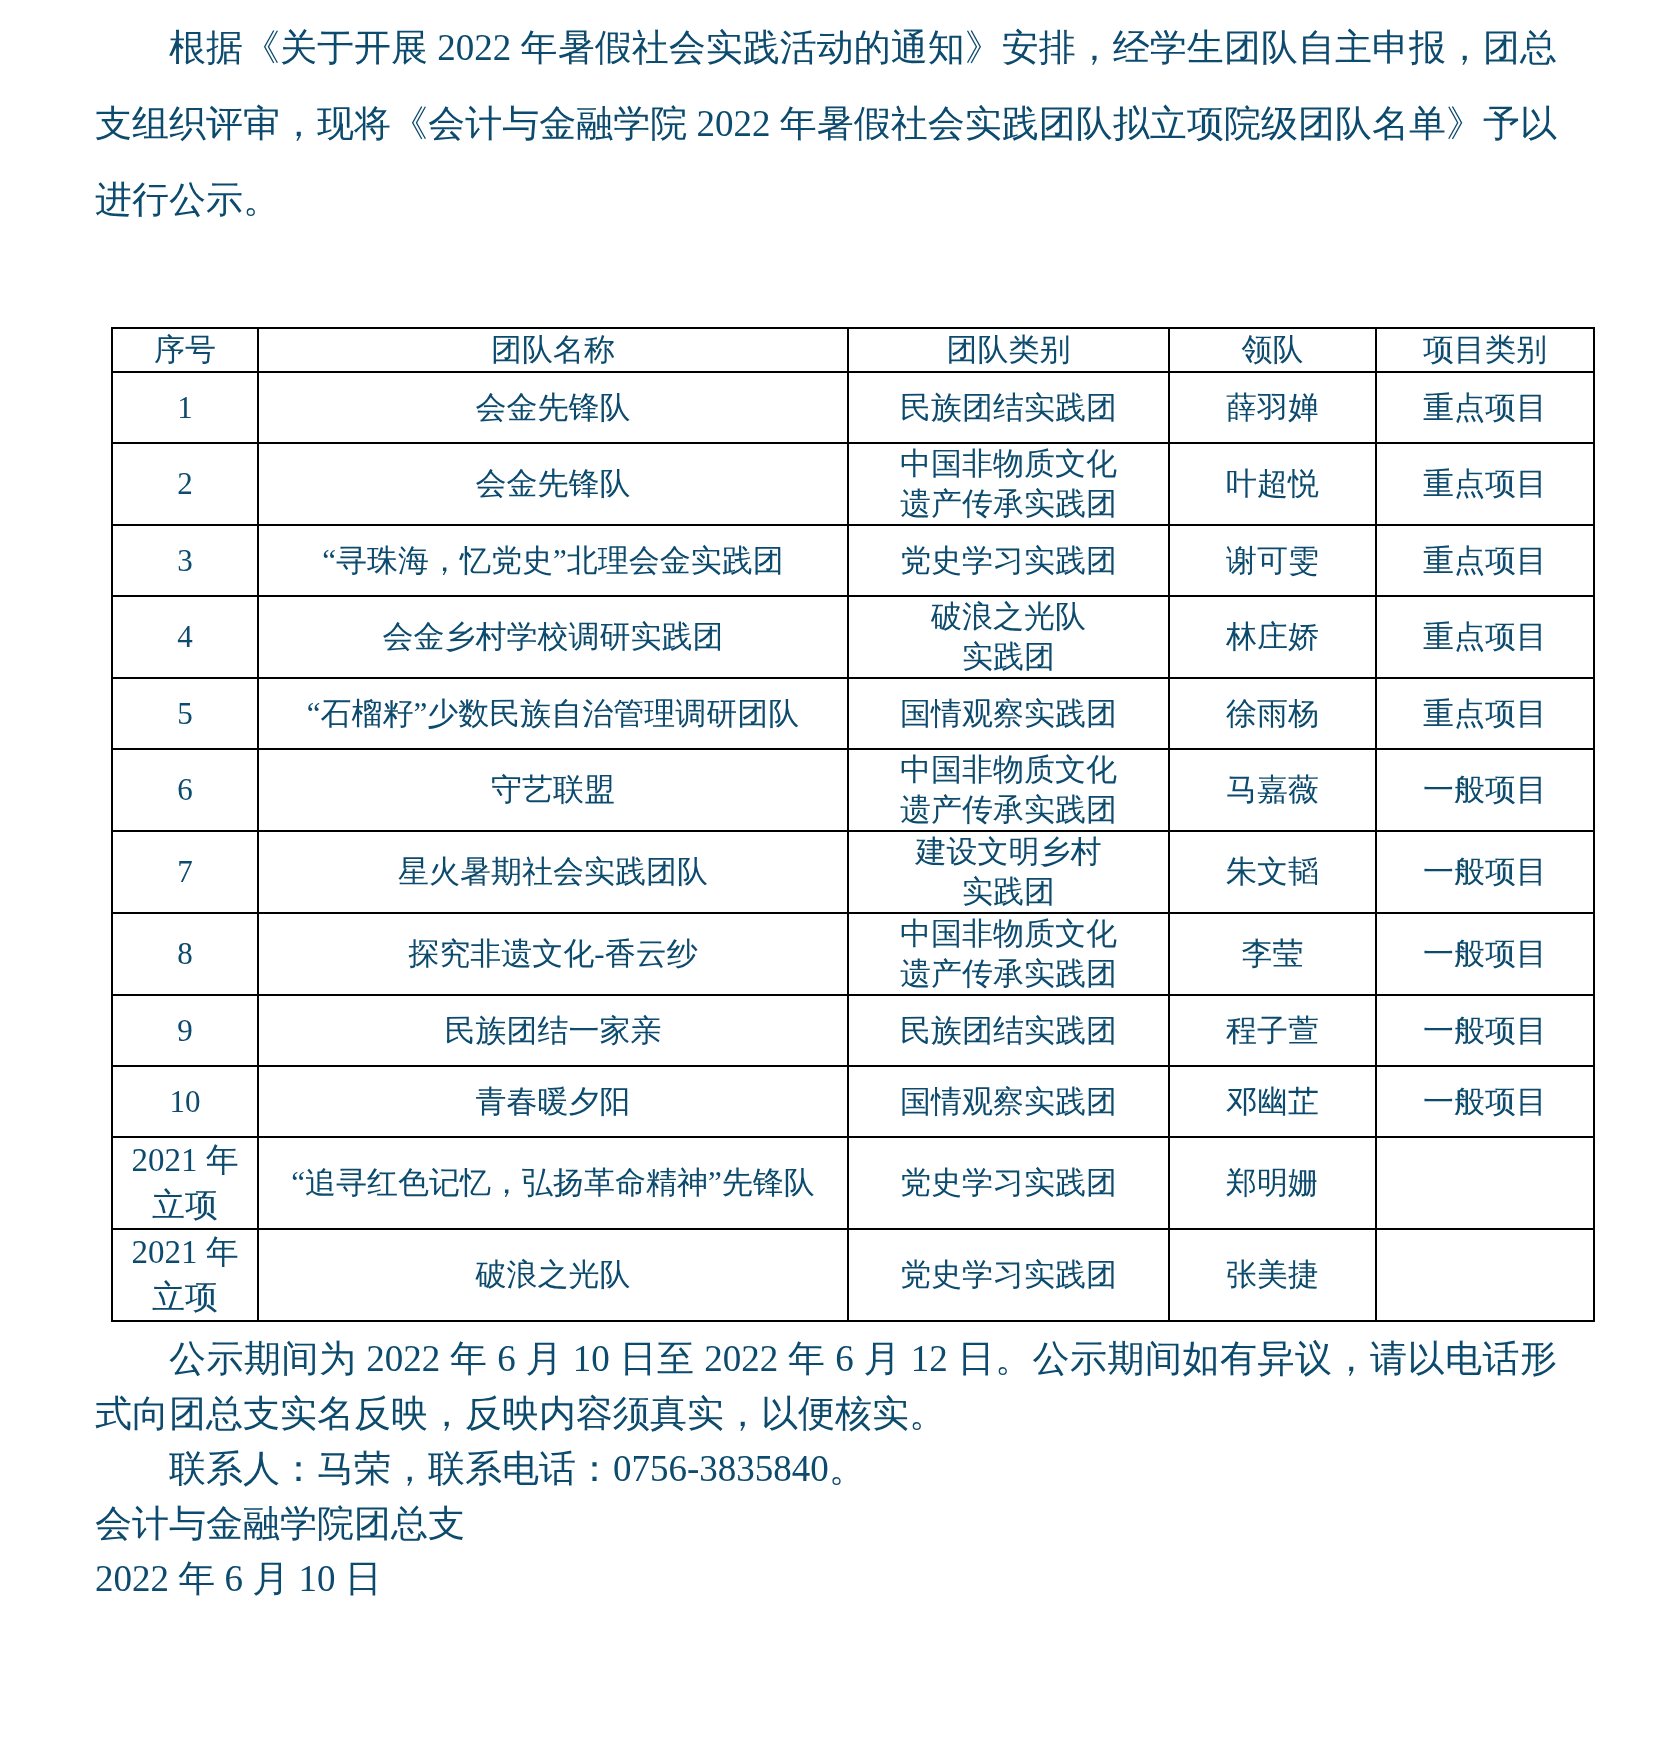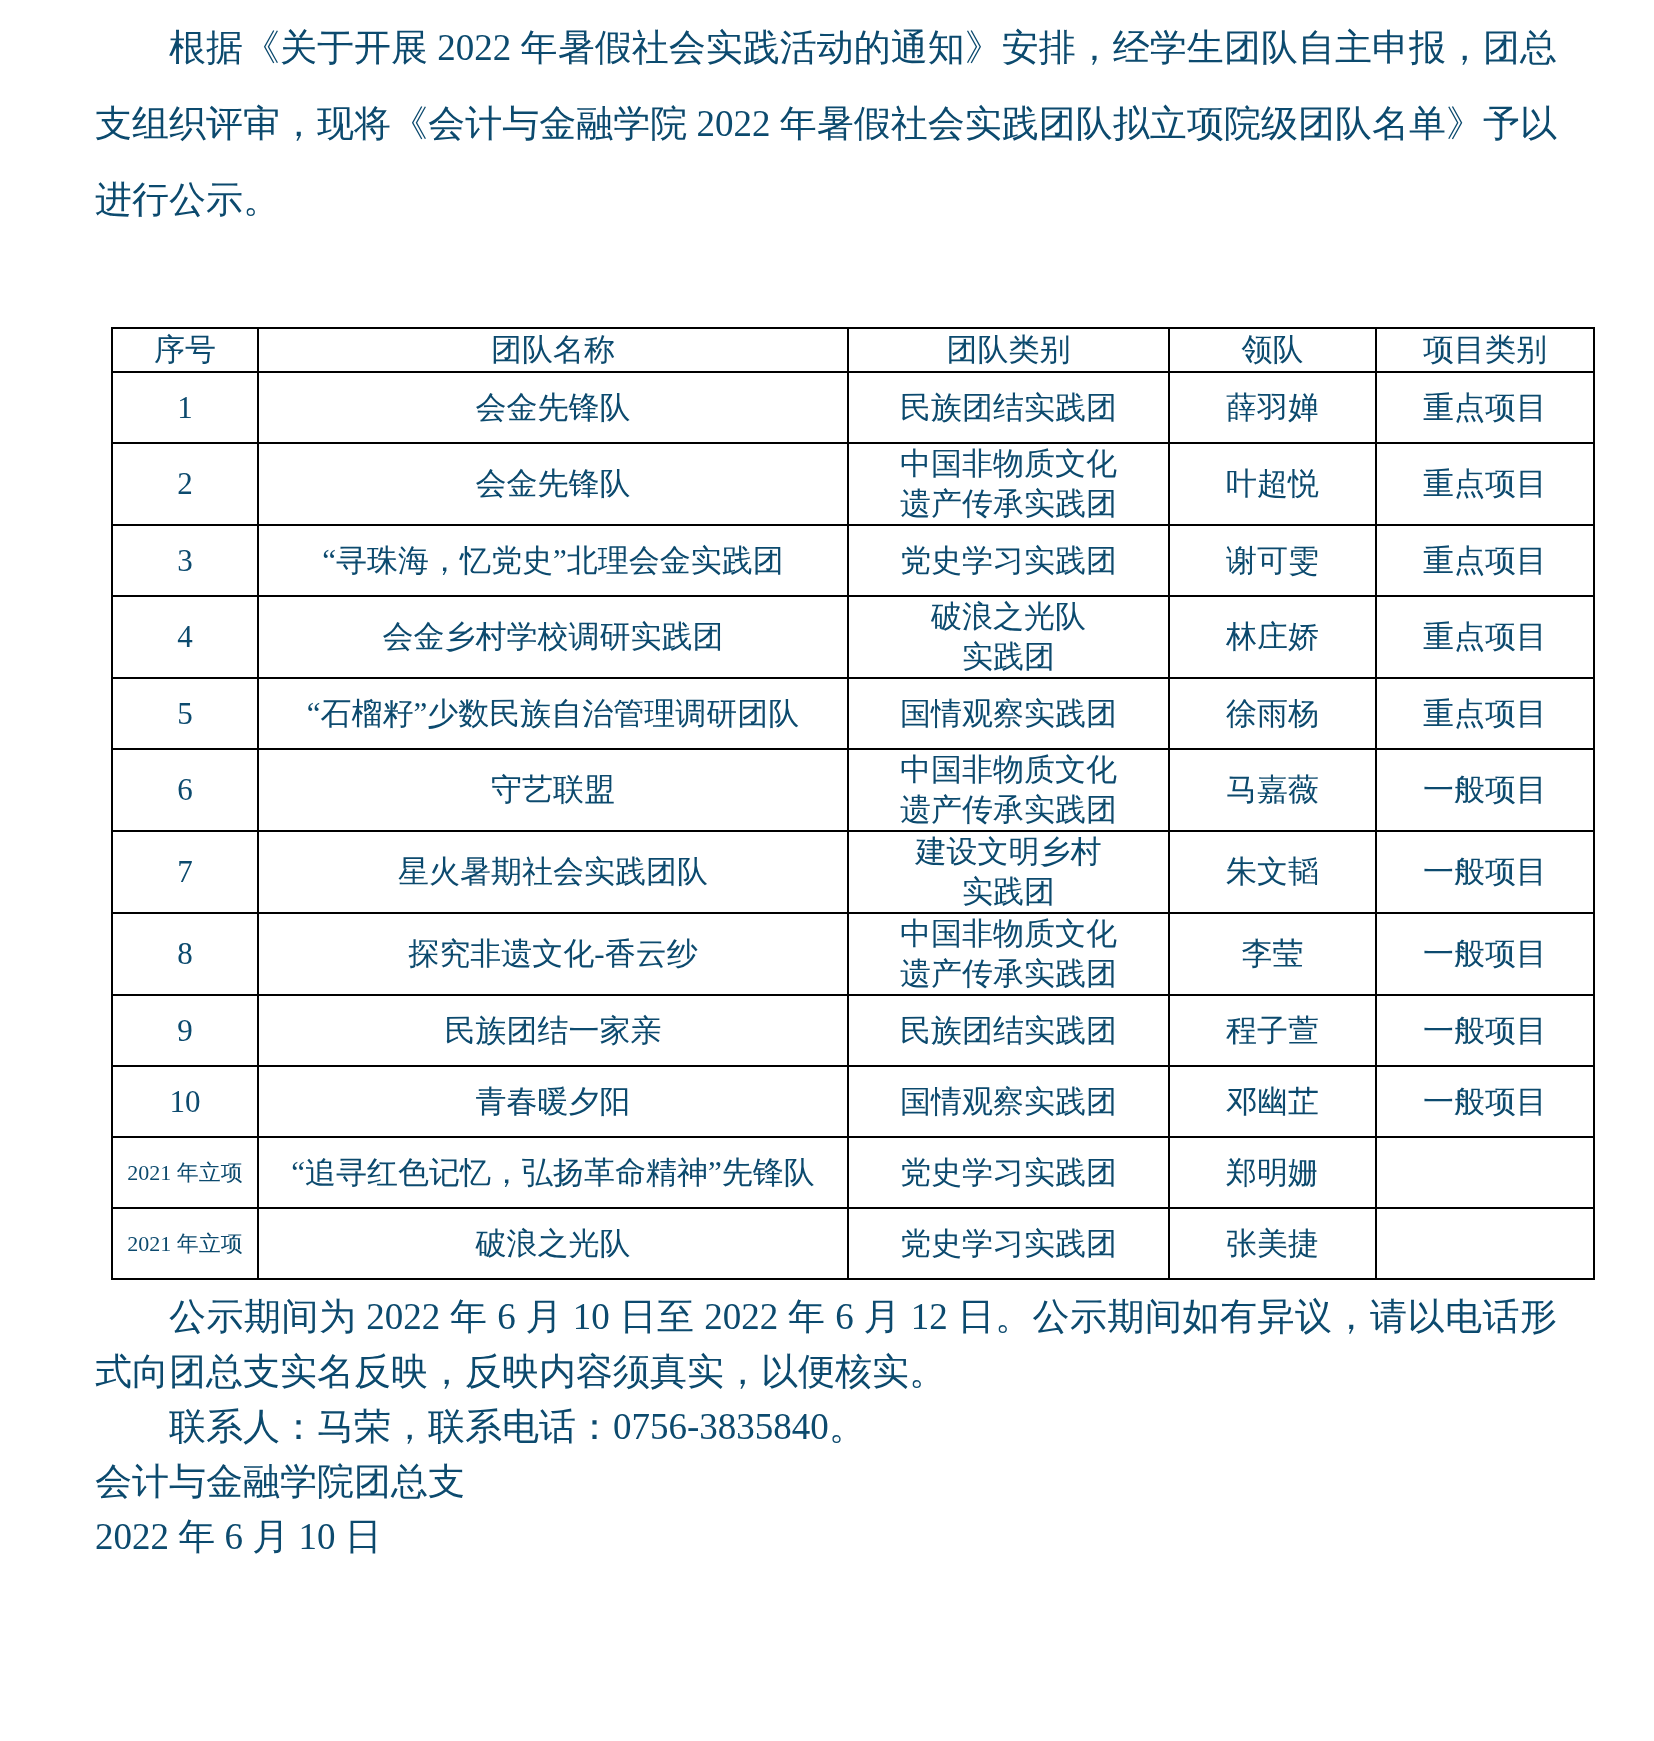--- a/index.html
+++ b/index.html
@@ -37,21 +37,21 @@
     text-align: center;
     vertical-align: middle;
     font-weight: normal;
     padding: 0 4px;
     overflow: hidden;
   }
   table.teams thead tr { height: 44px; }
   table.teams tbody tr { height: 71px; }
   table.teams tbody tr.tall { height: 80px; }
   td.category { white-space: pre-line; line-height: 40px; margin-left: 43px; }
-  tr.year-row td.no { font-size: 22px; }
+  tr.year-row td.no { font-size: 33px; }
 
   .closing-block {
     margin-top: 9px;
     line-height: 55px;
   }
   .signature {
     text-align: left;
     padding-right: 270px;
   }
 </style>

